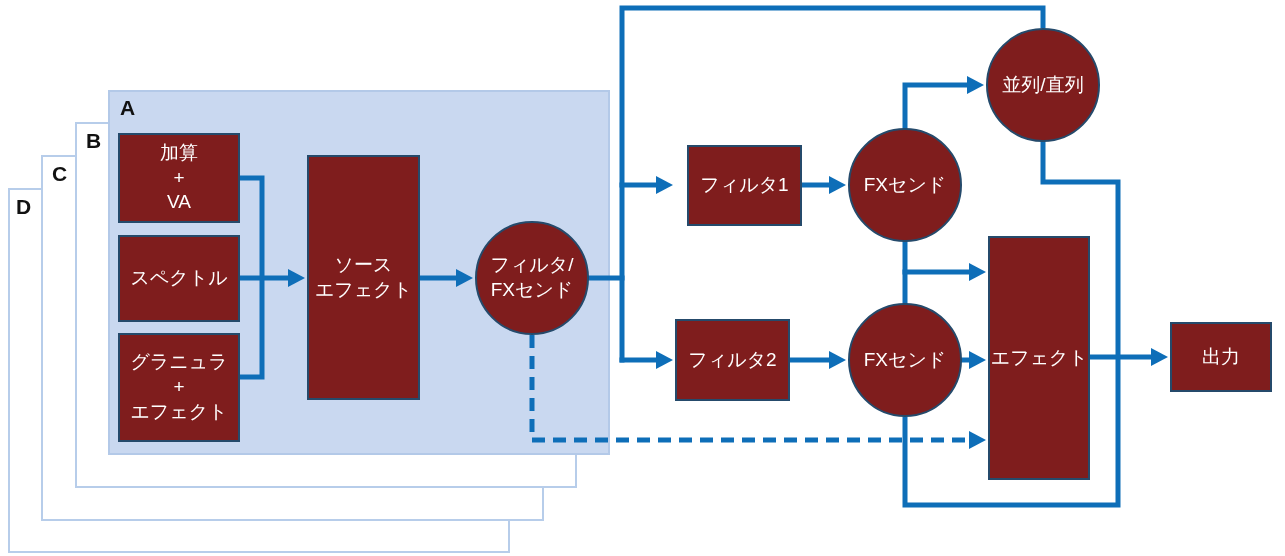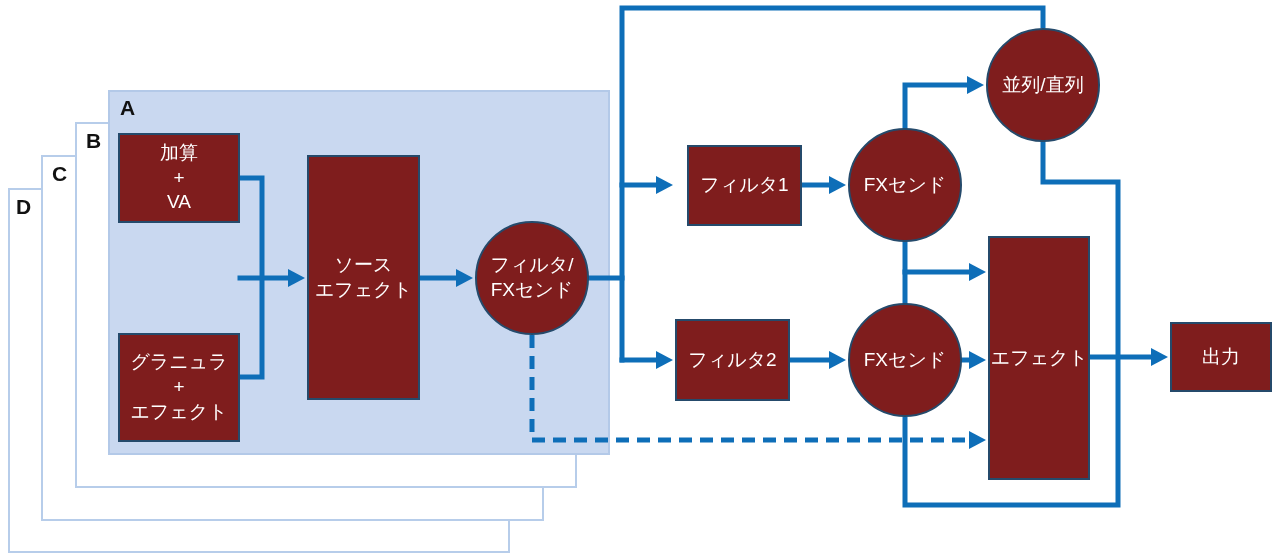--- a/index.html
+++ b/index.html
@@ -128,20 +128,23 @@
       <polygon points="986,440 969,431 969,449"></polygon>
     </g>
   </svg>
 
   <div class="node" style="left:118px;top:133px;width:122px;height:90px;">
     <span>加算</span>
     <span>+</span>
     <span>VA</span>
   </div>
 
+  <div class="node" style="left:118px;top:235px;width:122px;height:87px;">
+    <span>スペクトル</span>
+  </div>
 
   <div class="node" style="left:118px;top:333px;width:122px;height:109px;">
     <span>グラニュラ</span>
     <span>+</span>
     <span>エフェクト</span>
   </div>
 
   <div class="node" style="left:307px;top:155px;width:113px;height:245px;">
     <span>ソース</span>
     <span>エフェクト</span>

